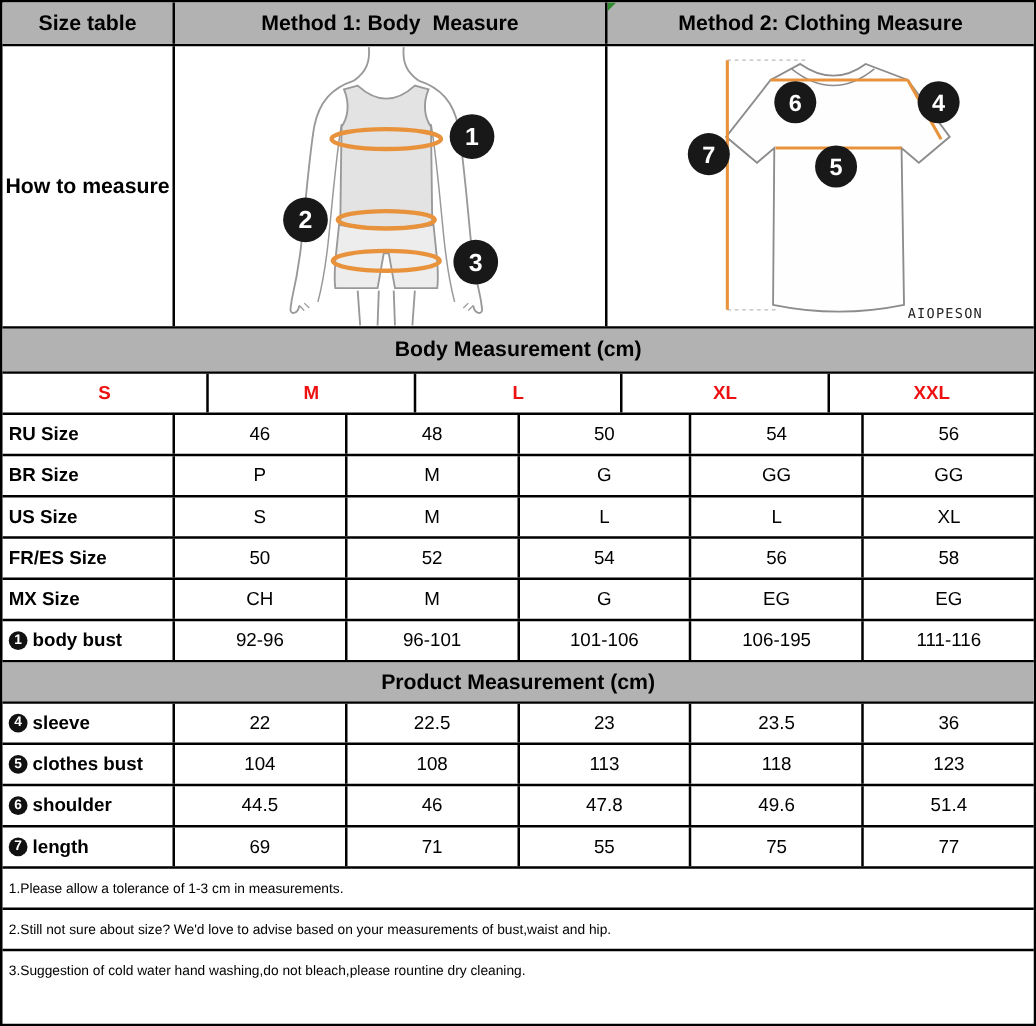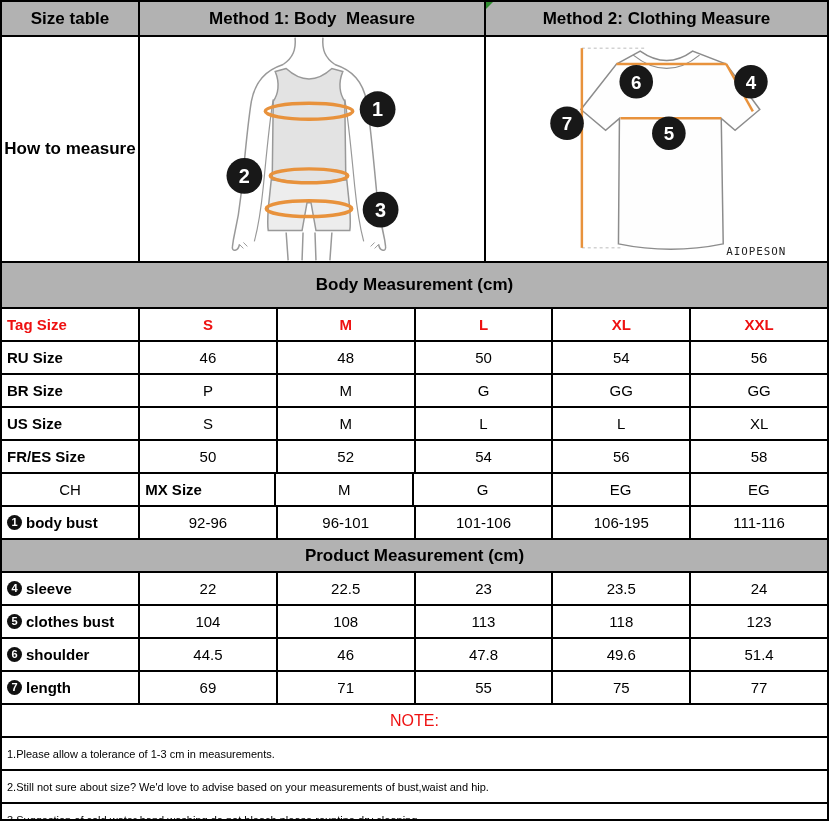--- a/index.html
+++ b/index.html
@@ -2,21 +2,21 @@
 <html><head>
 <meta charset="utf-8">
 <style>
   *{box-sizing:border-box;margin:0;padding:0}
   html,body{background:#fff}
   body{width:829px;height:821px;font-family:"Liberation Sans","DejaVu Sans",sans-serif;color:#000}
   .sheet{width:829px;height:821px;border:2px solid #000;display:flex;flex-direction:column;background:#fff}
   .row{display:flex;flex:none;border-top:2px solid #000}
   .row.top{border-top:none;height:33px}
   .fig{height:226px}
-  .h30{height:46px}
+  .h30{height:36px}
   .h33{height:33px}
   .c{border-left:2px solid #000;display:flex;align-items:center;justify-content:center;overflow:hidden;position:relative}
   .row>.c:first-child{border-left:none}
   .w-label{width:136px;flex:none}
   .w-m1{width:346px;flex:none}
   .w-m2{flex:1}
   .w-data{flex:1;width:0}
   .full{flex:1}
   .sec{background:#b2b2b2;font-weight:bold;font-size:17px;white-space:pre}
   .howto{font-weight:bold;font-size:17px;text-align:center;padding:0 2px;line-height:1.65}
@@ -121,21 +121,20 @@
         <text class="brand" x="243" y="219" font-size="11">AIOPESON</text>
       </svg>
     </div>
   </div>
 
   <div class="row h30">
     <div class="c full sec">Body Measurement (cm)</div>
   </div>
 
   <div class="row h33">
-    <div class="c w-label label red">Tag Size</div>
     <div class="c w-data val red bold">S</div>
     <div class="c w-data val red bold">M</div>
     <div class="c w-data val red bold">L</div>
     <div class="c w-data val red bold">XL</div>
     <div class="c w-data val red bold">XXL</div>
   </div>
 
   <div class="row h33">
     <div class="c w-label label">RU Size</div>
     <div class="c w-data val">46</div>
@@ -166,22 +165,22 @@
   <div class="row h33">
     <div class="c w-label label">FR/ES Size</div>
     <div class="c w-data val">50</div>
     <div class="c w-data val">52</div>
     <div class="c w-data val">54</div>
     <div class="c w-data val">56</div>
     <div class="c w-data val">58</div>
   </div>
 
   <div class="row h33">
+    <div class="c w-label label">MX Size</div>
     <div class="c w-data val">CH</div>
-    <div class="c w-label label">MX Size</div>
     <div class="c w-data val">M</div>
     <div class="c w-data val">G</div>
     <div class="c w-data val">EG</div>
     <div class="c w-data val">EG</div>
   </div>
 
   <div class="row h33">
     <div class="c w-label label">
       <span class="badge">1</span>
       <span>body bust</span>
@@ -199,21 +198,21 @@
 
   <div class="row h33">
     <div class="c w-label label">
       <span class="badge">4</span>
       <span>sleeve</span>
     </div>
     <div class="c w-data val">22</div>
     <div class="c w-data val">22.5</div>
     <div class="c w-data val">23</div>
     <div class="c w-data val">23.5</div>
-    <div class="c w-data val">24</div>
+    <div class="c w-data val">36</div>
   </div>
 
   <div class="row h33">
     <div class="c w-label label">
       <span class="badge">5</span>
       <span>clothes bust</span>
     </div>
     <div class="c w-data val">104</div>
     <div class="c w-data val">108</div>
     <div class="c w-data val">113</div>
@@ -239,23 +238,20 @@
       <span>length</span>
     </div>
     <div class="c w-data val">69</div>
     <div class="c w-data val">71</div>
     <div class="c w-data val">55</div>
     <div class="c w-data val">75</div>
     <div class="c w-data val">77</div>
   </div>
 
   <div class="row h33">
-    <div class="c full note-title">NOTE:</div>
-  </div>
-  <div class="row h33">
     <div class="c full note">1.Please allow a tolerance of 1-3 cm in measurements.</div>
   </div>
   <div class="row h33">
     <div class="c full note">2.Still not sure about size? We'd love to advise based on your measurements of bust,waist and hip.</div>
   </div>
   <div class="row h33">
     <div class="c full note">3.Suggestion of cold water hand washing,do not bleach,please rountine dry cleaning.</div>
   </div>
 
 </div>

